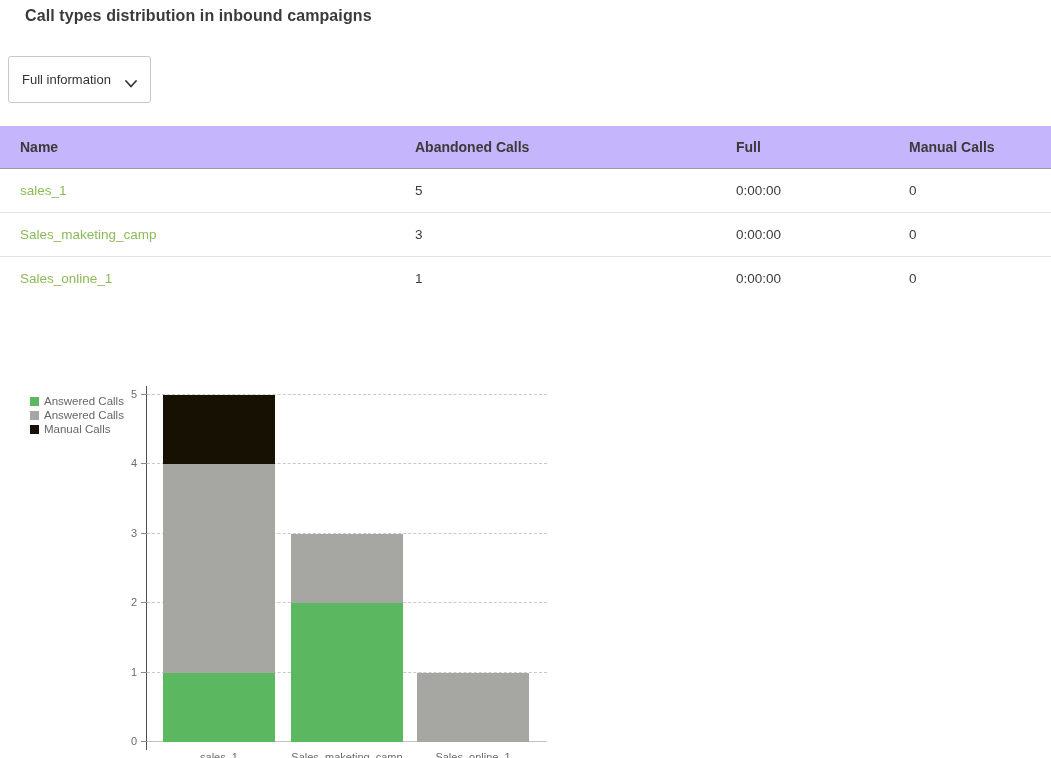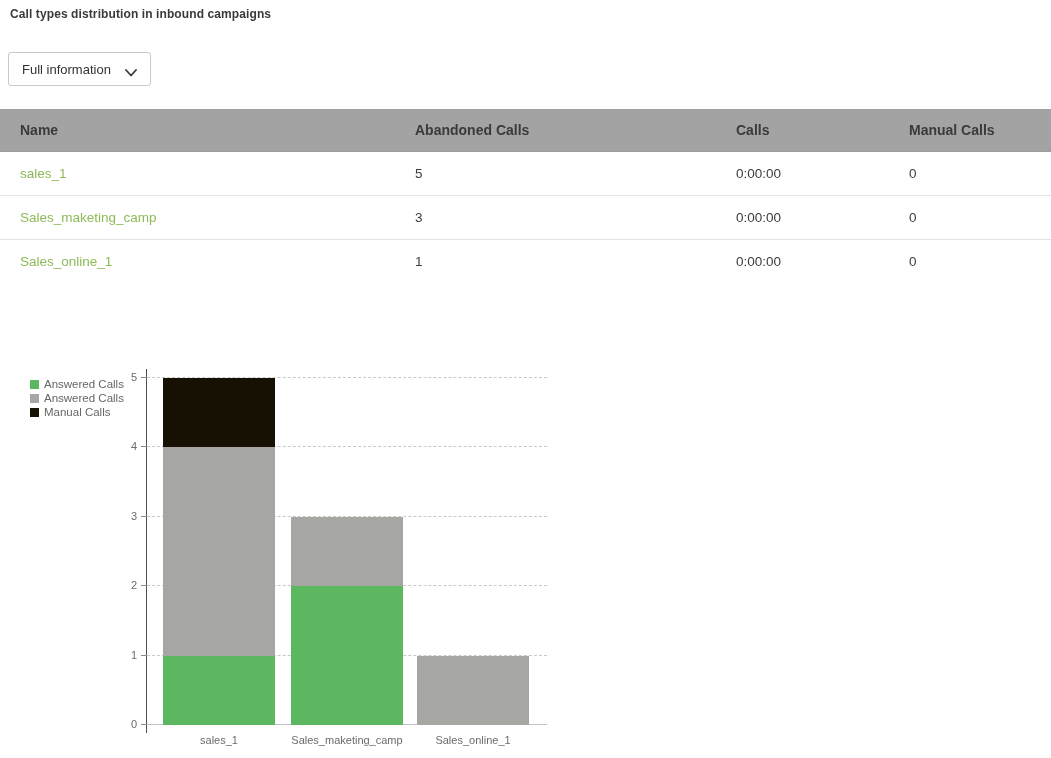--- a/index.html
+++ b/index.html
@@ -1,32 +1,32 @@
 <!DOCTYPE html>
 <html><head>
 <meta charset="utf-8">
 <style>
   * { margin:0; padding:0; box-sizing:border-box; }
   html,body { width:1051px; height:758px; background:#ffffff; overflow:hidden;
     font-family:"Liberation Sans","DejaVu Sans",sans-serif; color:#3c3c3c; }
 
-  .page-title { font-size:12px; font-weight:bold; color:#3a3a3a;
-    margin:7px 0 0 10px; letter-spacing:0.1px; }
+  .page-title { font-size:16px; font-weight:bold; color:#3a3a3a;
+    margin:7px 0 0 25px; letter-spacing:0.1px; }
 
   .filter-select { display:inline-flex; align-items:center; gap:14px;
-    margin:31px 0 0 8px; height:34px; padding:14px 13px;
+    margin:31px 0 0 8px; height:47px; padding:14px 13px;
     border:1px solid #c9c9c9; border-radius:3px; background:#ffffff;
     font-size:13px; color:#333333; cursor:pointer; }
   .chev { width:12px; height:8px; display:inline-block; }
 
   .report-table { width:1051px; margin-top:23px; border-collapse:collapse; table-layout:fixed; }
   .report-table col.c1 { width:415px; }
   .report-table col.c2 { width:321px; }
   .report-table col.c3 { width:173px; }
-  .report-table thead th { background:#a3a3a3; border-bottom:1px solid #9b9b9b;
+  .report-table thead th { background:#c4b5fd; border-bottom:1px solid #9b9b9b;
     height:42px; text-align:left; font-size:14px; font-weight:bold; color:#3a3a3a;
     padding:0; vertical-align:middle; }
   .report-table th:first-child, .report-table td:first-child { padding-left:20px; }
   .report-table tbody td { height:44px; border-bottom:1px solid #e3e3e3;
     font-size:13.5px; color:#3c3c3c; vertical-align:middle; }
   .report-table tbody tr:last-child td { border-bottom:none; }
   .name-link { color:#8cba58; text-decoration:none; cursor:pointer; }
 
   .chart-section { position:relative; height:420px; margin-top:51px; }
   .chart-title { position:absolute; left:20px; top:0; font-size:13.5px;
@@ -72,21 +72,21 @@
   <colgroup>
       <col class="c1">
       <col class="c2">
       <col class="c3">
       <col>
     </colgroup>
   <thead>
     <tr>
       <th>Name</th>
       <th>Abandoned Calls</th>
-      <th>Calls</th>
+      <th>Full</th>
       <th>Manual Calls</th>
     </tr>
   </thead>
   <tbody>
     <tr>
       <td><a class="name-link">sales_1</a></td>
       <td>5</td>
       <td>0:00:00</td>
       <td>0</td>
     </tr>

